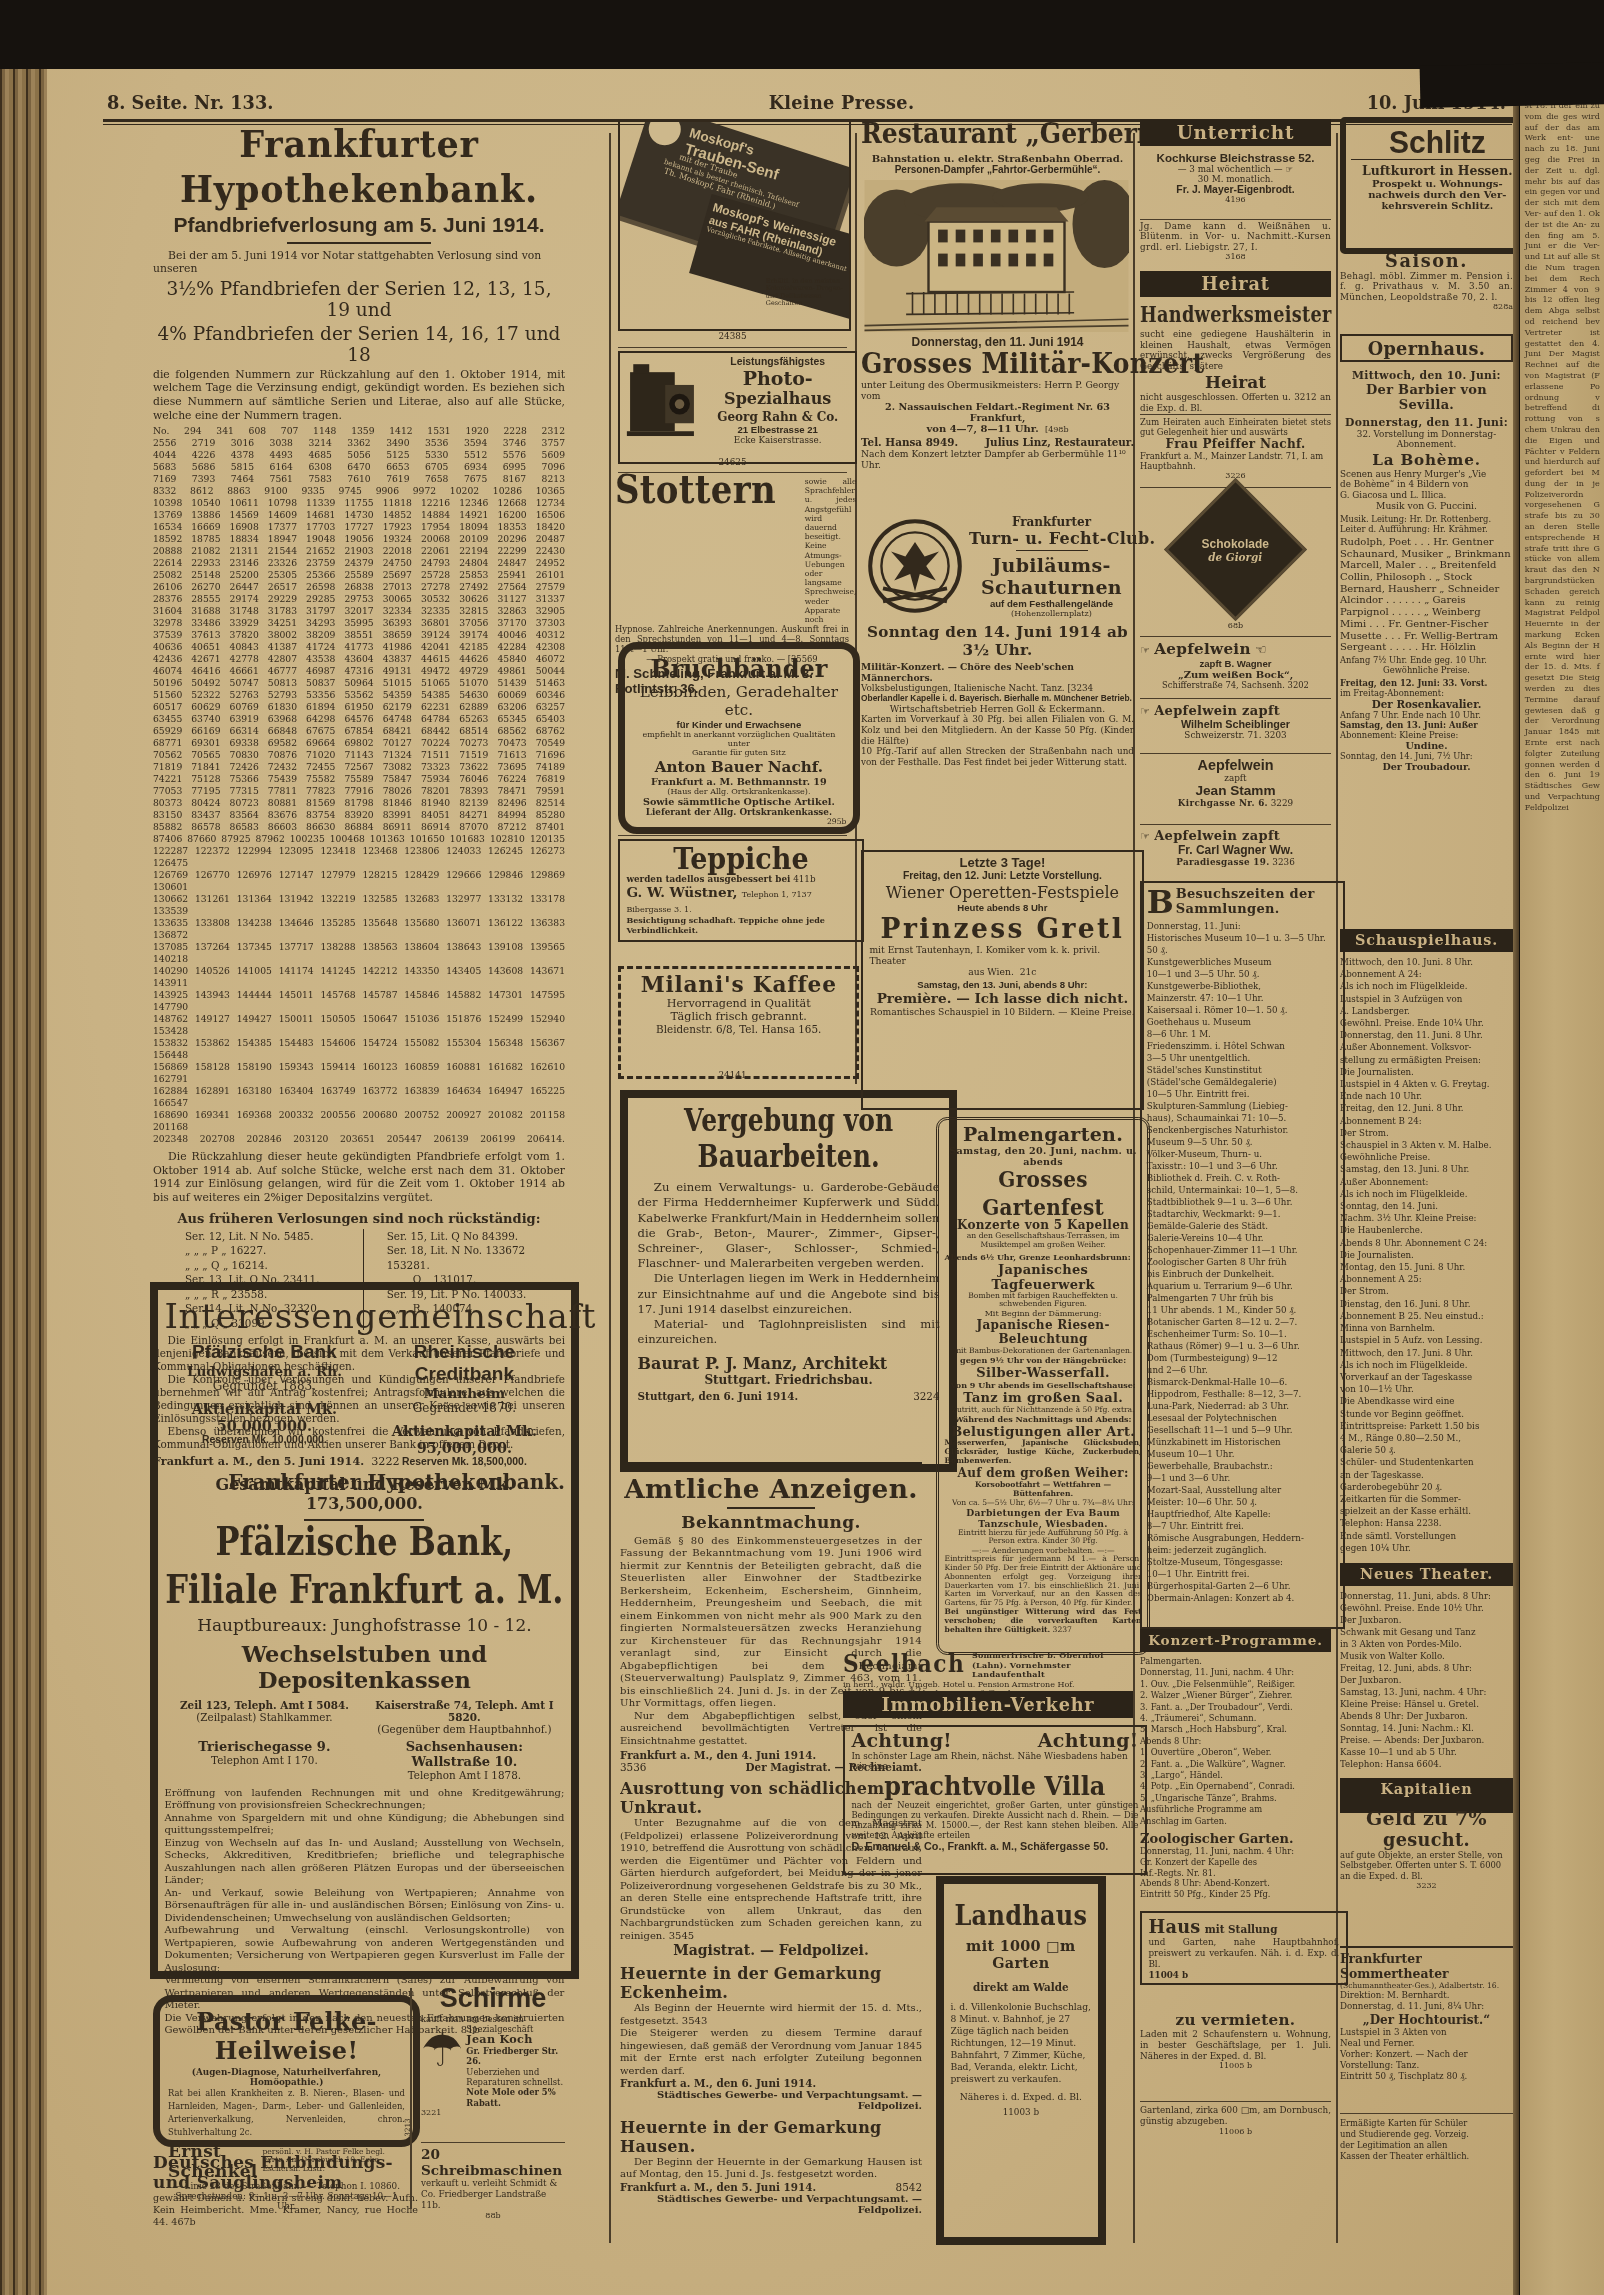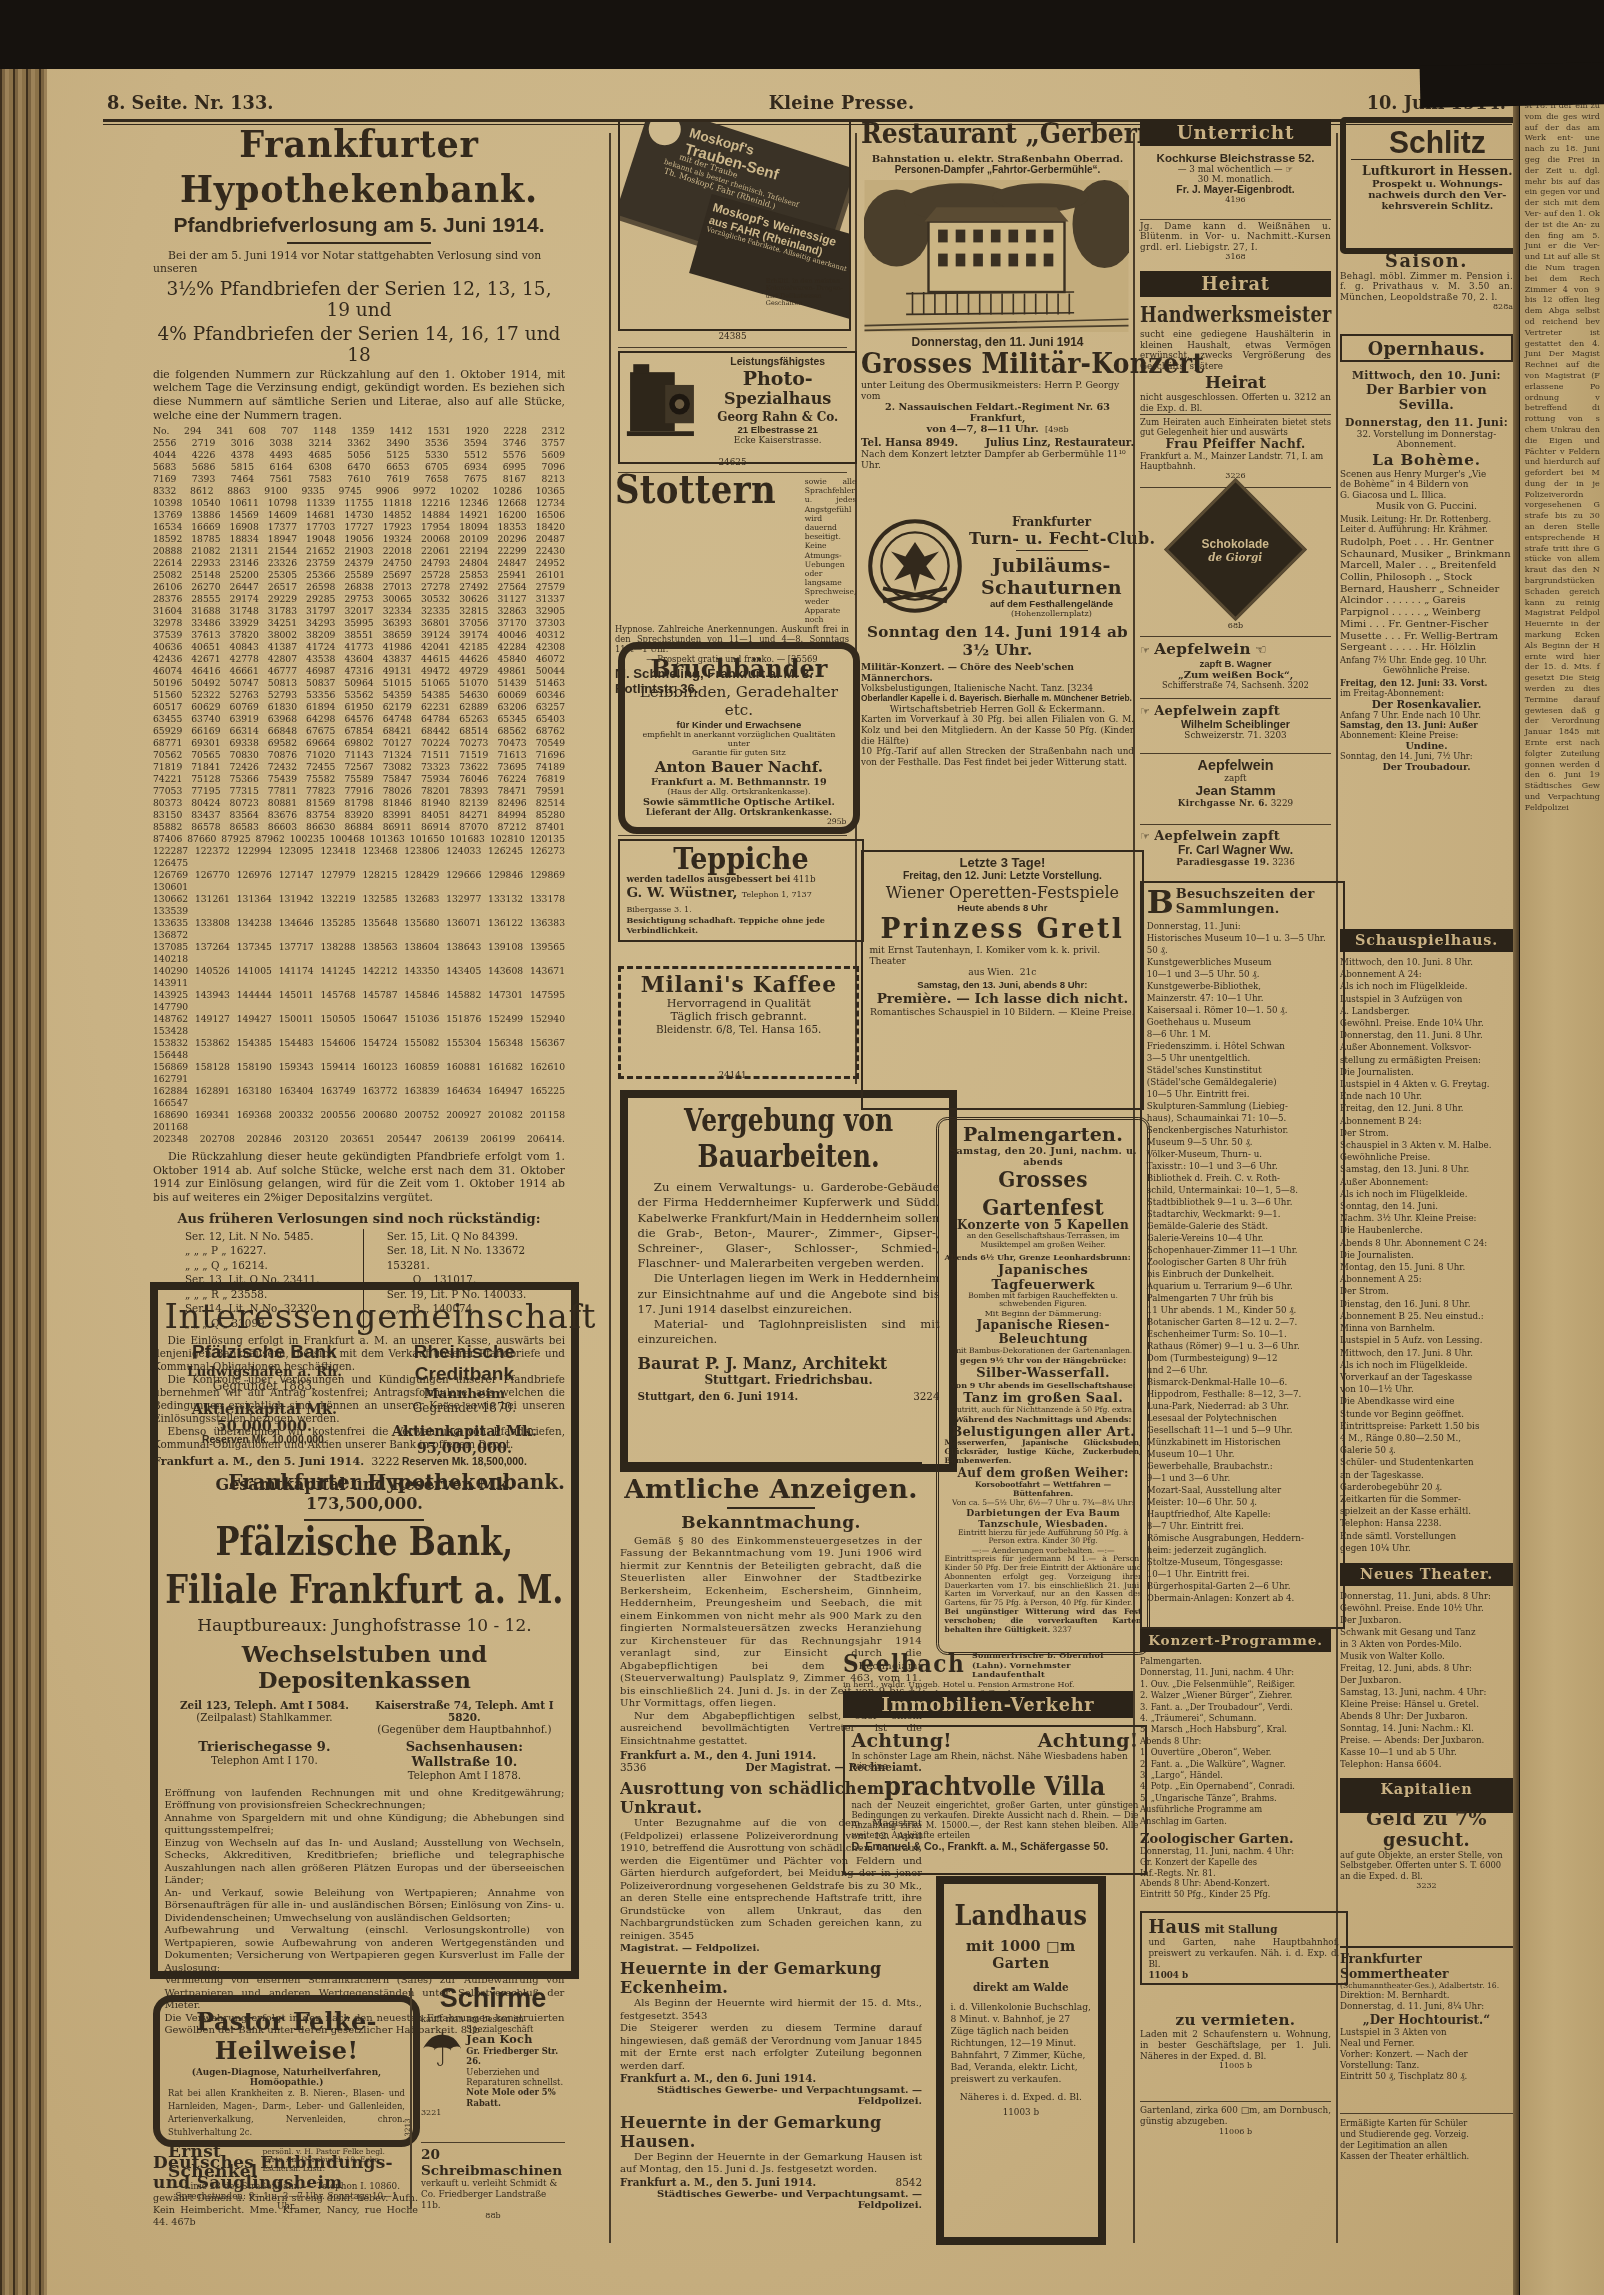--- a/index.html
+++ b/index.html
@@ -308,21 +308,21 @@
     <div style="border-top:6.4px solid #2e261a;margin-bottom:4.8px;"></div>
     <div class="b frak ctr" style="font-size:26.5px;">Amtliche Anzeigen.</div>
     <div style="width:88px;margin:3.2px auto;border-top:2.4px solid #33291c;"></div>
     <div class="b frak ctr" style="font-size:17px;">Bekanntmachung.</div>
     <p class="j indent frak" style="font-weight:normal;font-size:10px;line-height:12.5px;margin-top:2.4px;">Gemäß § 80 des Einkommensteuergesetzes in der Fassung der Bekanntmachung vom 19. Juni 1906 wird hiermit zur Kenntnis der Beteiligten gebracht, daß die Steuerlisten aller Einwohner der Stadtbezirke Berkersheim, Eckenheim, Eschersheim, Ginnheim, Heddernheim, Preungesheim und Seebach, die mit einem Einkommen von nicht mehr als 900 Mark zu den fingierten Normalsteuersätzen zwecks Heranziehung zur Kirchensteuer für das Rechnungsjahr 1914 veranlagt sind, zur Einsicht durch die Abgabepflichtigen bei dem Rechneiamt (Steuerverwaltung) Paulsplatz 9, Zimmer 463, vom 11. bis einschließlich 24. Juni d. Js. in der Zeit von 9 bis 12 Uhr Vormittags, offen liegen.</p>
     <p class="j indent" style="font-size:10px;line-height:12.5px;">Nur dem Abgabepflichtigen selbst, oder einem ausreichend bevollmächtigten Vertreter ist die Einsichtnahme gestattet.</p>
     <div style="font-size:10.4px;margin-top:1.6px;"><span class="b">Frankfurt a. M., den 4. Juni 1914.</span></div>
     <div style="font-size:10.4px;"><span>3536</span><span class="b" style="float:right;">Der Magistrat. — Rechneiamt.</span></div>
     <div class="b frak" style="font-size:16px;margin-top:6.4px;">Ausrottung von schädlichem Unkraut.</div>
     <p class="j indent" style="font-size:10px;line-height:12.5px;">Unter Bezugnahme auf die von dem Magistrat (Feldpolizei) erlassene Polizeiverordnung vom 12. April 1910, betreffend die Ausrottung von schädlichem Unkraut, werden die Eigentümer und Pächter von Feldern und Gärten hierdurch aufgefordert, bei Meidung der in jener Polizeiverordnung vorgesehenen Geldstrafe bis zu 30 Mk., an deren Stelle eine entsprechende Haftstrafe tritt, ihre Grundstücke von allem Unkraut, das den Nachbargrundstücken zum Schaden gereichen kann, zu reinigen.      3545</p>
-    <div class="b" style="font-size:10px;text-align:left;">Magistrat. — Feldpolizei.</div>
+    <div class="b" style="font-size:14px;text-align:center;">Magistrat. — Feldpolizei.</div>
     <div class="b frak" style="font-size:16px;margin-top:6.4px;">Heuernte in der Gemarkung Eckenheim.</div>
     <p class="j indent pre" style="font-size:10px;line-height:12.5px;">Als Beginn der Heuernte wird hiermit der 15. d. Mts., festgesetzt.      3543
 Die Steigerer werden zu diesem Termine darauf hingewiesen, daß gemäß der Verordnung vom Januar 1845 mit der Ernte erst nach erfolgter Zuteilung begonnen werden darf.</p>
     <div style="font-size:10.4px;"><span class="b">Frankfurt a. M., den 6. Juni 1914.</span></div>
     <div class="b" style="font-size:10px;text-align:right;">Städtisches Gewerbe- und Verpachtungsamt. — Feldpolizei.</div>
     <div class="b frak" style="font-size:16px;margin-top:6.4px;">Heuernte in der Gemarkung Hausen.</div>
     <p class="j indent" style="font-size:10px;line-height:12.5px;">Der Beginn der Heuernte in der Gemarkung Hausen ist auf Montag, den 15. Juni d. Js. festgesetzt worden.</p>
     <div style="font-size:10.4px;"><span class="b">Frankfurt a. M., den 5. Juni 1914.</span><span style="float:right;">8542</span></div>
     <div class="b" style="font-size:10px;text-align:right;">Städtisches Gewerbe- und Verpachtungsamt. — Feldpolizei.</div>
   </div>

